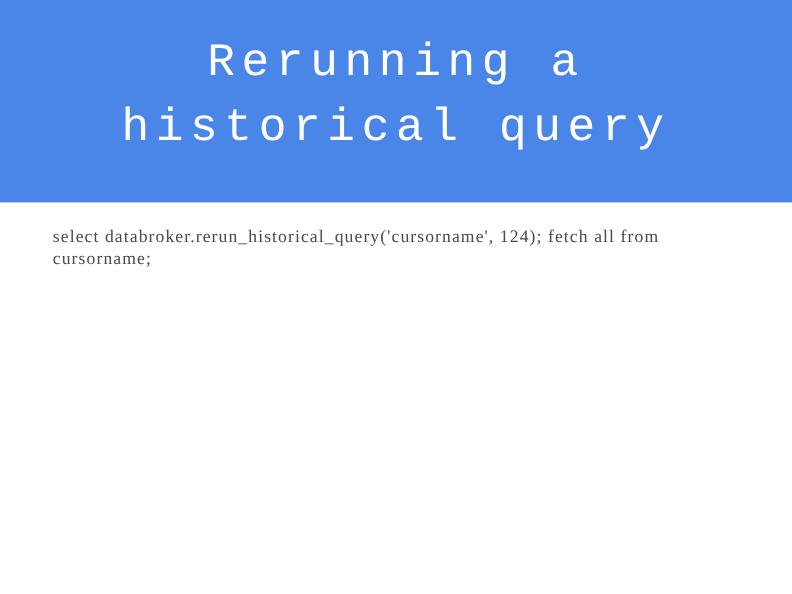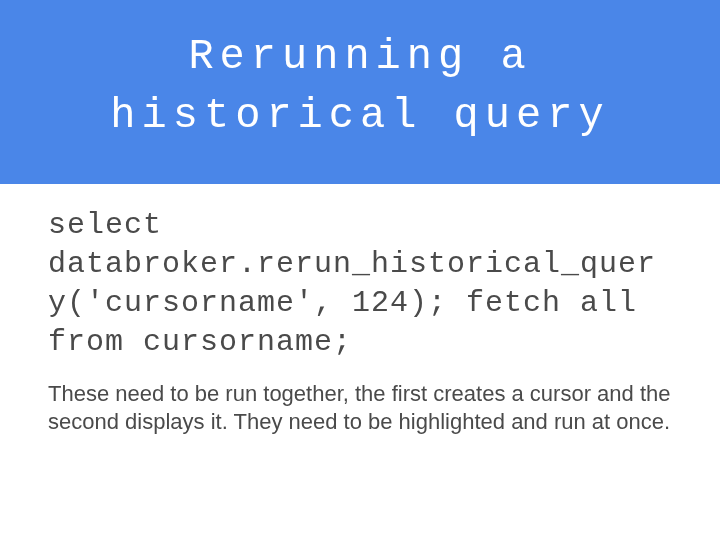--- a/index.html
+++ b/index.html
@@ -32,33 +32,32 @@
   .content {
     padding: 22px 48px 0 48px;
     flex: 1;
     font-size: 22px;
     line-height: 1.3;
     color: #4a4a4a;
   }
   .p1 { margin-bottom: 18px; padding-left: 6px; }
   .p2 { margin-bottom: 18px; }
   .code {
-    font-family: Liberation Mono, monospace;
-    font-size: 30px;
+    font-family: Liberation Serif, serif;
+    font-size: 16px;
     margin-bottom: 18px;
     letter-spacing: 1px;
     line-height: 1.3;
     word-break: break-word;
   }
   .p3 { }
 </style>
 </head>
 <body>
 
 <div class="slide">
   <div class="title-band">
     <h1 class="title">Rerunning a historical query</h1>
   </div>
   <div class="content">
     <div class="code">select databroker.rerun_historical_query('cursorname', 124); fetch all from cursorname;</div>
-    <p class="p3">These need to be run together, the first creates a cursor and the second displays it. They need to be highlighted and run at once.</p>
   </div>
 </div>
 
 </body></html>

